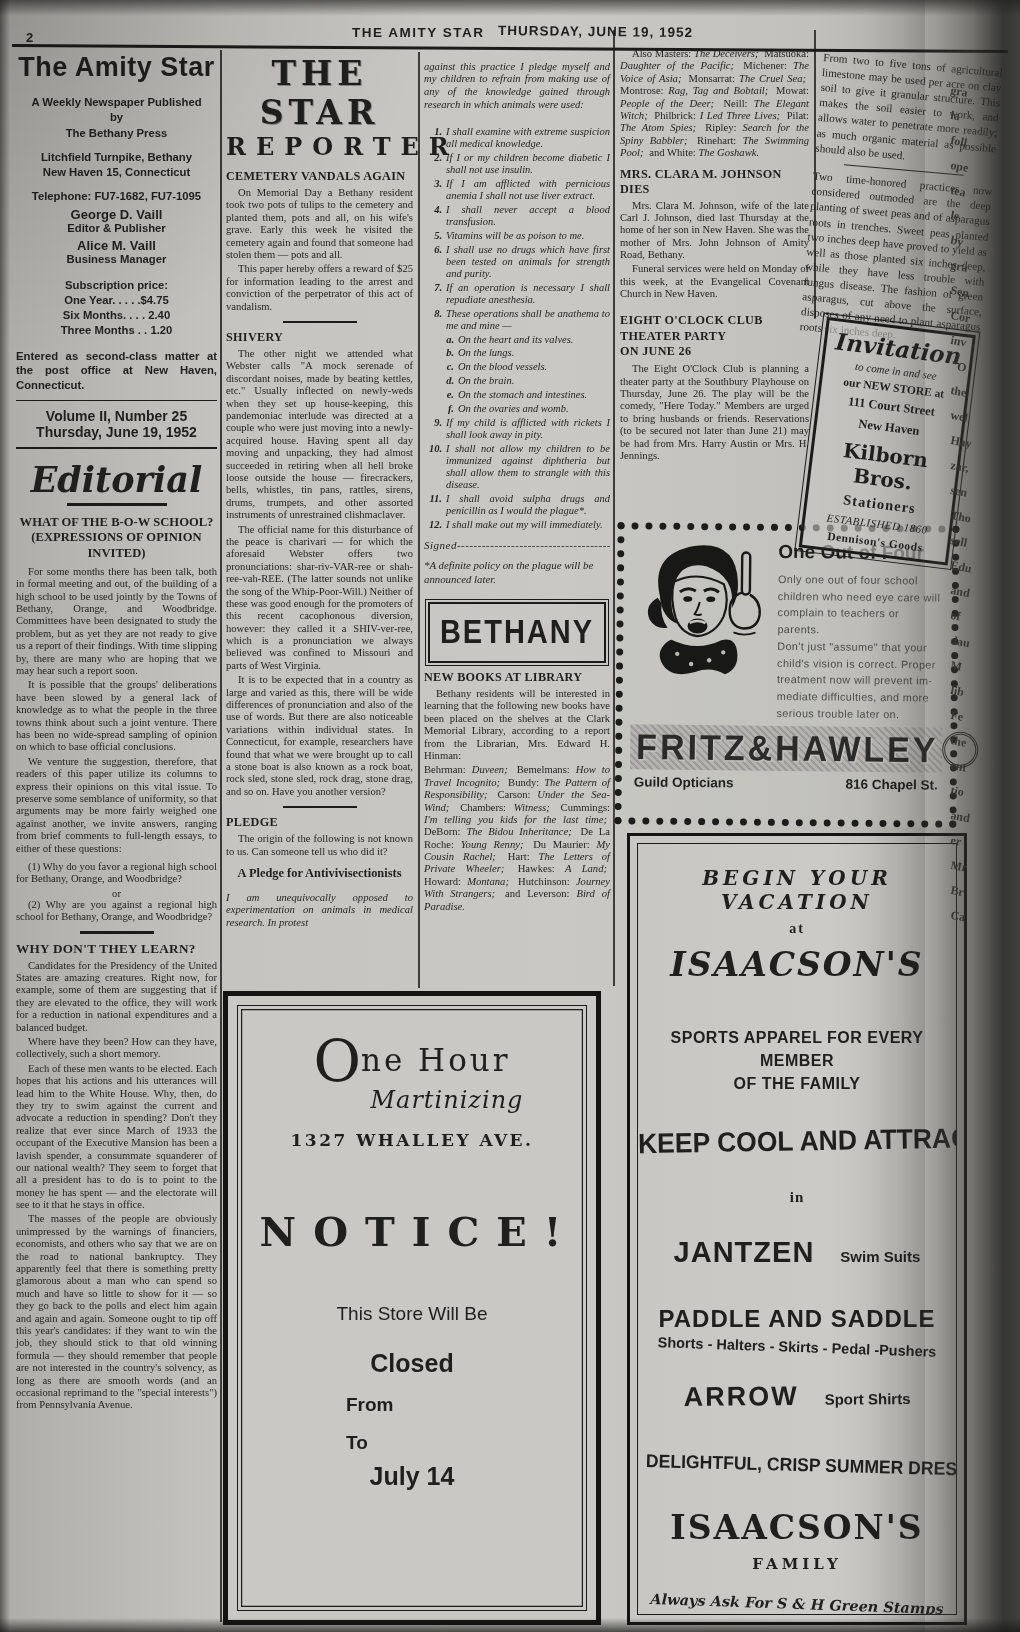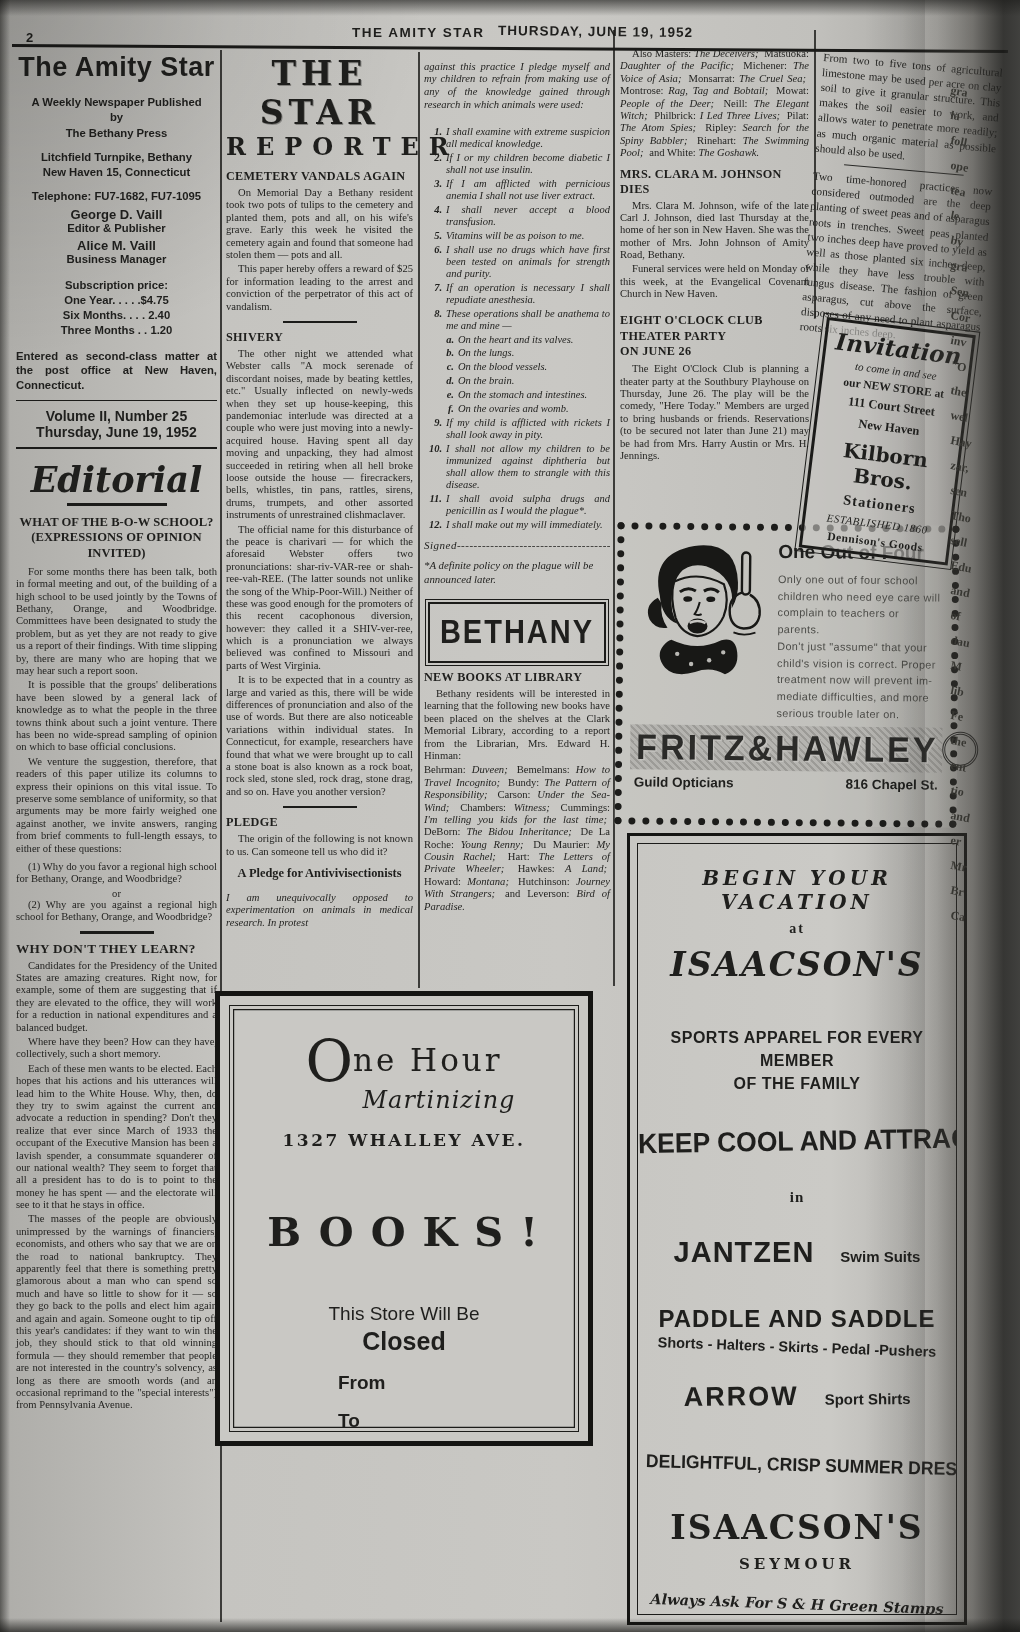--- a/index.html
+++ b/index.html
@@ -111,30 +111,30 @@
   .isa-paddle{font-family:"Liberation Sans",sans-serif;font-weight:bold;font-size:24px;letter-spacing:1px;margin-top:36px;white-space:nowrap;}
   .isa-shorts{font-family:"Liberation Sans",sans-serif;font-weight:bold;font-size:14.5px;margin-top:6px;transform:rotate(2deg);white-space:nowrap;}
   .isa-arrow-row{margin-top:26px;transform:rotate(-.5deg);}
   .isa-arrow{font-family:"Liberation Sans",sans-serif;font-weight:bold;font-size:27px;letter-spacing:2px;}
   .isa-dresses{font-family:"Liberation Sans",sans-serif;font-weight:bold;font-size:18.5px;margin-top:42px;transform:rotate(1.5deg) scaleX(.95);white-space:nowrap;}
   .isa-name2{font-family:"DejaVu Serif",serif;font-weight:bold;font-size:33px;letter-spacing:2px;margin-top:32px;}
   .isa-seymour{font-family:"DejaVu Serif",serif;font-weight:bold;font-size:15px;letter-spacing:4px;margin-top:8px;}
   .isa-stamps{font-style:italic;font-weight:bold;font-size:14.5px;margin-top:22px;transform:rotate(2deg);font-family:"DejaVu Serif",serif;}
 
   
-  .ad-mart{position:absolute;left:215px;top:991px;width:378px;height:455px;border:5px solid #141412;box-sizing:border-box;z-index:6;background:#c9c8c4;}
+  .ad-mart{position:absolute;left:223px;top:991px;width:378px;height:634px;border:5px solid #141412;box-sizing:border-box;z-index:6;background:#c9c8c4;}
   .mart-in{position:absolute;left:9px;top:9px;right:9px;bottom:9px;border:1.5px solid #1b1b19;box-shadow:inset 0 0 0 3px #c9c8c4,inset 0 0 0 4.2px #1b1b19;text-align:center;overflow:hidden;}
   .oh-brand{margin-top:26px;line-height:1;}
   .oh-O{font-family:"DejaVu Serif",serif;font-size:58px;vertical-align:-10px;}
   .oh-rest{font-family:"DejaVu Serif",serif;font-size:31px;letter-spacing:3px;}
   .oh-script{font-style:italic;font-size:24px;font-family:"DejaVu Serif",serif;margin:-4px 0 0 70px;letter-spacing:1px;}
   .oh-addr{font-weight:bold;font-size:17px;letter-spacing:2.5px;margin-top:16px;font-family:"DejaVu Serif",serif;}
   .oh-notice{font-family:"DejaVu Serif",serif;font-weight:bold;font-size:40px;letter-spacing:17px;margin-top:58px;padding-left:14px;white-space:nowrap;}
   .oh-store{font-family:"Liberation Sans",sans-serif;font-weight:normal;font-size:19px;margin-top:48px;}
-  .oh-closed{font-family:"Liberation Sans",sans-serif;font-weight:bold;font-size:25px;margin-top:2px;}
+  .oh-closed{font-family:"Liberation Sans",sans-serif;font-weight:bold;font-size:25px;margin-top:24px;}
   .oh-from{font-family:"Liberation Sans",sans-serif;font-weight:bold;font-size:19px;margin-top:16px;text-align:left;padding-left:108px;}
   .oh-july{font-family:"Liberation Sans",sans-serif;font-weight:bold;font-size:25px;margin-top:8px;}
 
   
   .garden{transform:rotate(5deg);transform-origin:left top;}
   .garden .para{font-size:11.2px;line-height:1.35;}
   .g-rule{width:120px;height:1.5px;background:#2a2a28;margin:6px auto;}
   .fragments{position:absolute;left:950px;top:84px;width:66px;height:1500px;overflow:hidden;z-index:8;}
   .frag{font-weight:bold;font-size:12px;line-height:25px;color:#34342f;transform:rotate(11deg);font-family:"Liberation Serif",serif;}
 
@@ -421,33 +421,33 @@
         <span class="isa-small">Swim Suits</span>
       </div>
       <div class="isa-paddle">PADDLE  AND  SADDLE</div>
       <div class="isa-shorts">Shorts - Halters - Skirts - Pedal -Pushers</div>
       <div class="isa-row isa-arrow-row">
         <span class="isa-arrow">ARROW</span>
         <span class="isa-small">Sport Shirts</span>
       </div>
       <div class="isa-dresses">DELIGHTFUL,  CRISP  SUMMER  DRESSES</div>
       <div class="isa-name2">ISAACSON'S</div>
-      <div class="isa-seymour">SEYMOUR</div>
+      <div class="isa-seymour">FAMILY</div>
       <div class="isa-stamps">Always Ask For S &amp; H Green Stamps</div>
     </div>
   </div>
 
   <div class="ad-mart">
     <div class="mart-in">
       <div class="oh-brand">
         <span class="oh-O">O</span><span class="oh-rest">ne Hour</span>
       </div>
       <div class="oh-script">Martinizing</div>
       <div class="oh-addr">1327 WHALLEY AVE.</div>
-      <div class="oh-notice">BOOKS!</div>
+      <div class="oh-notice">NOTICE!</div>
       <div class="oh-store">This Store Will Be</div>
       <div class="oh-closed">Closed</div>
       <div class="oh-from">From</div>
       <div class="oh-from">To</div>
       <div class="oh-july">July 14</div>
     </div>
   </div>
 
   <div class="fragments">
       <div class="frag">gra</div>

